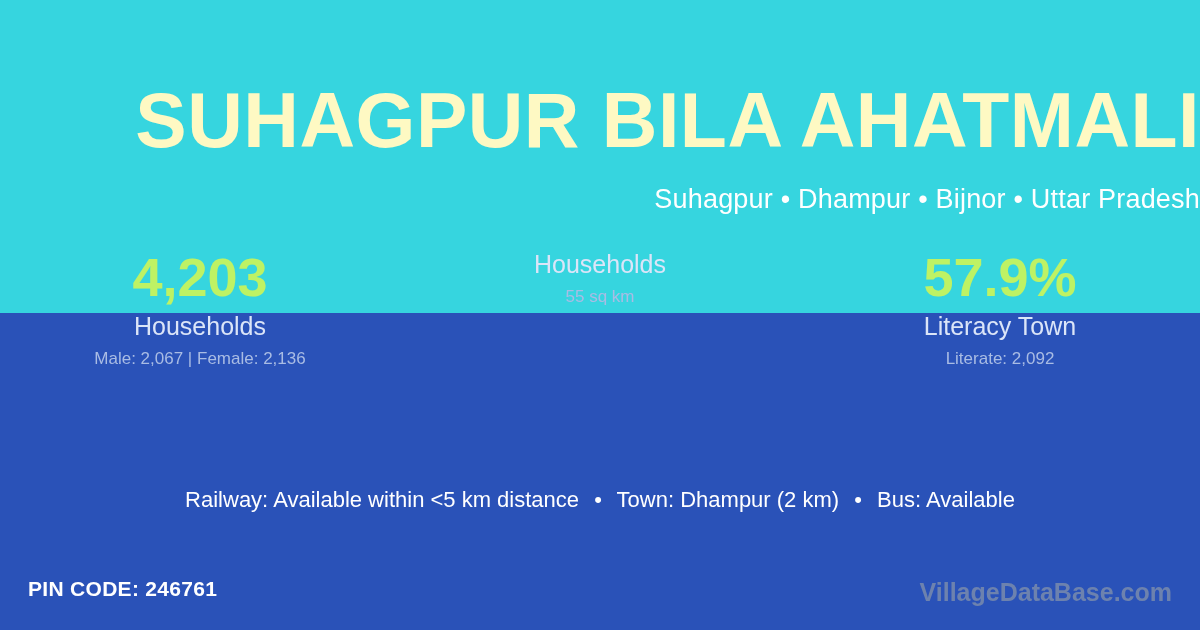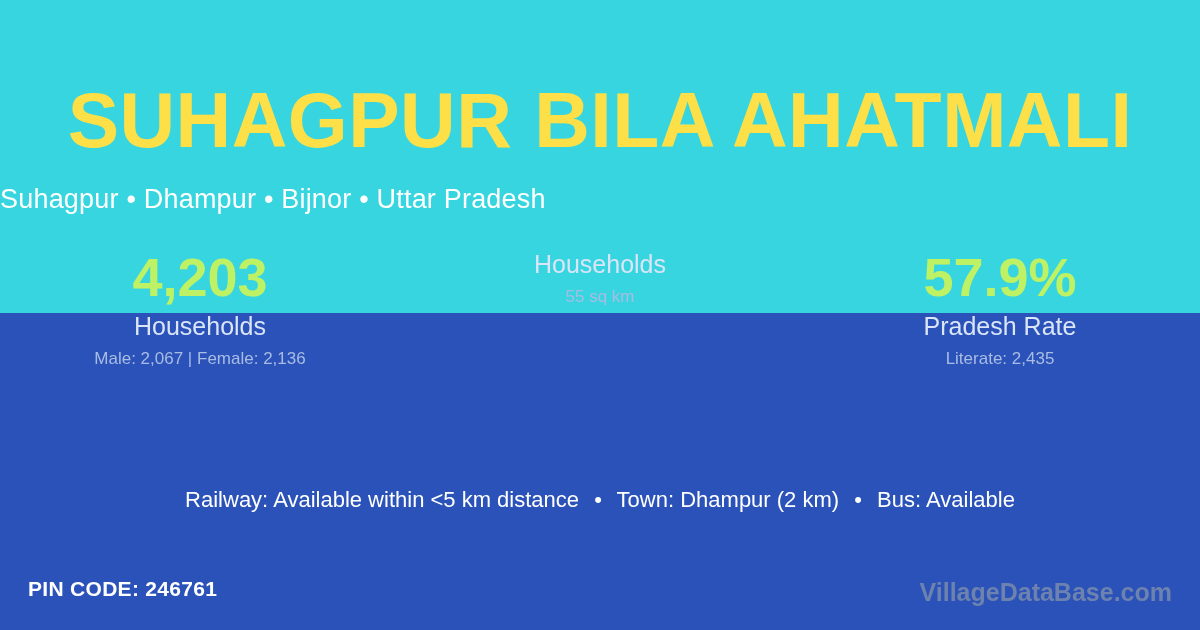--- a/index.html
+++ b/index.html
@@ -49,40 +49,40 @@
     z-index: 5;
     text-align: center;
   }
   .village-title {
     margin: 0;
     padding: 0;
     position: absolute;
     left: 0;
     top: 77px;
     width: 1200px;
-    color: #fde047;
+    color: #fef9c3;
     font-family: "Liberation Sans", sans-serif;
     font-size: 77px;
     font-weight: bold;
     line-height: 86px;
     letter-spacing: 0.5px;
     white-space: nowrap;
-    text-align: center;
+    text-align: right;
   }
   .village-subtitle {
     position: absolute;
     left: 0;
     top: 182px;
     width: 1200px;
     color: #ffffff;
     font-size: 27px;
     font-weight: normal;
     line-height: 34px;
     letter-spacing: 0.2px;
-    text-align: left;
+    text-align: right;
     white-space: nowrap;
   }
 
   
   .stats {
     position: absolute;
     left: 0;
     top: 246px;
     width: 1200px;
     display: flex;
@@ -194,22 +194,22 @@
       <span class="stat-sub">Male: 2,067 | Female: 2,136</span>
     </div>
 
     <div class="stat">
       <span class="stat-label">Households</span>
       <span class="stat-sub">55 sq km</span>
     </div>
 
     <div class="stat">
       <span class="stat-value">57.9%</span>
-      <span class="stat-label">Pradesh Rate</span>
-      <span class="stat-sub">Literate: 2,435</span>
+      <span class="stat-label">Literacy Town</span>
+      <span class="stat-sub">Literate: 2,092</span>
     </div>
 
   </div>
 
   <div class="facilities">
     <span>Railway: Available within &lt;5 km distance</span>
     <span class="sep">•</span>
     <span>Town: Dhampur (2 km)</span>
     <span class="sep">•</span>
     <span>Bus: Available</span>

